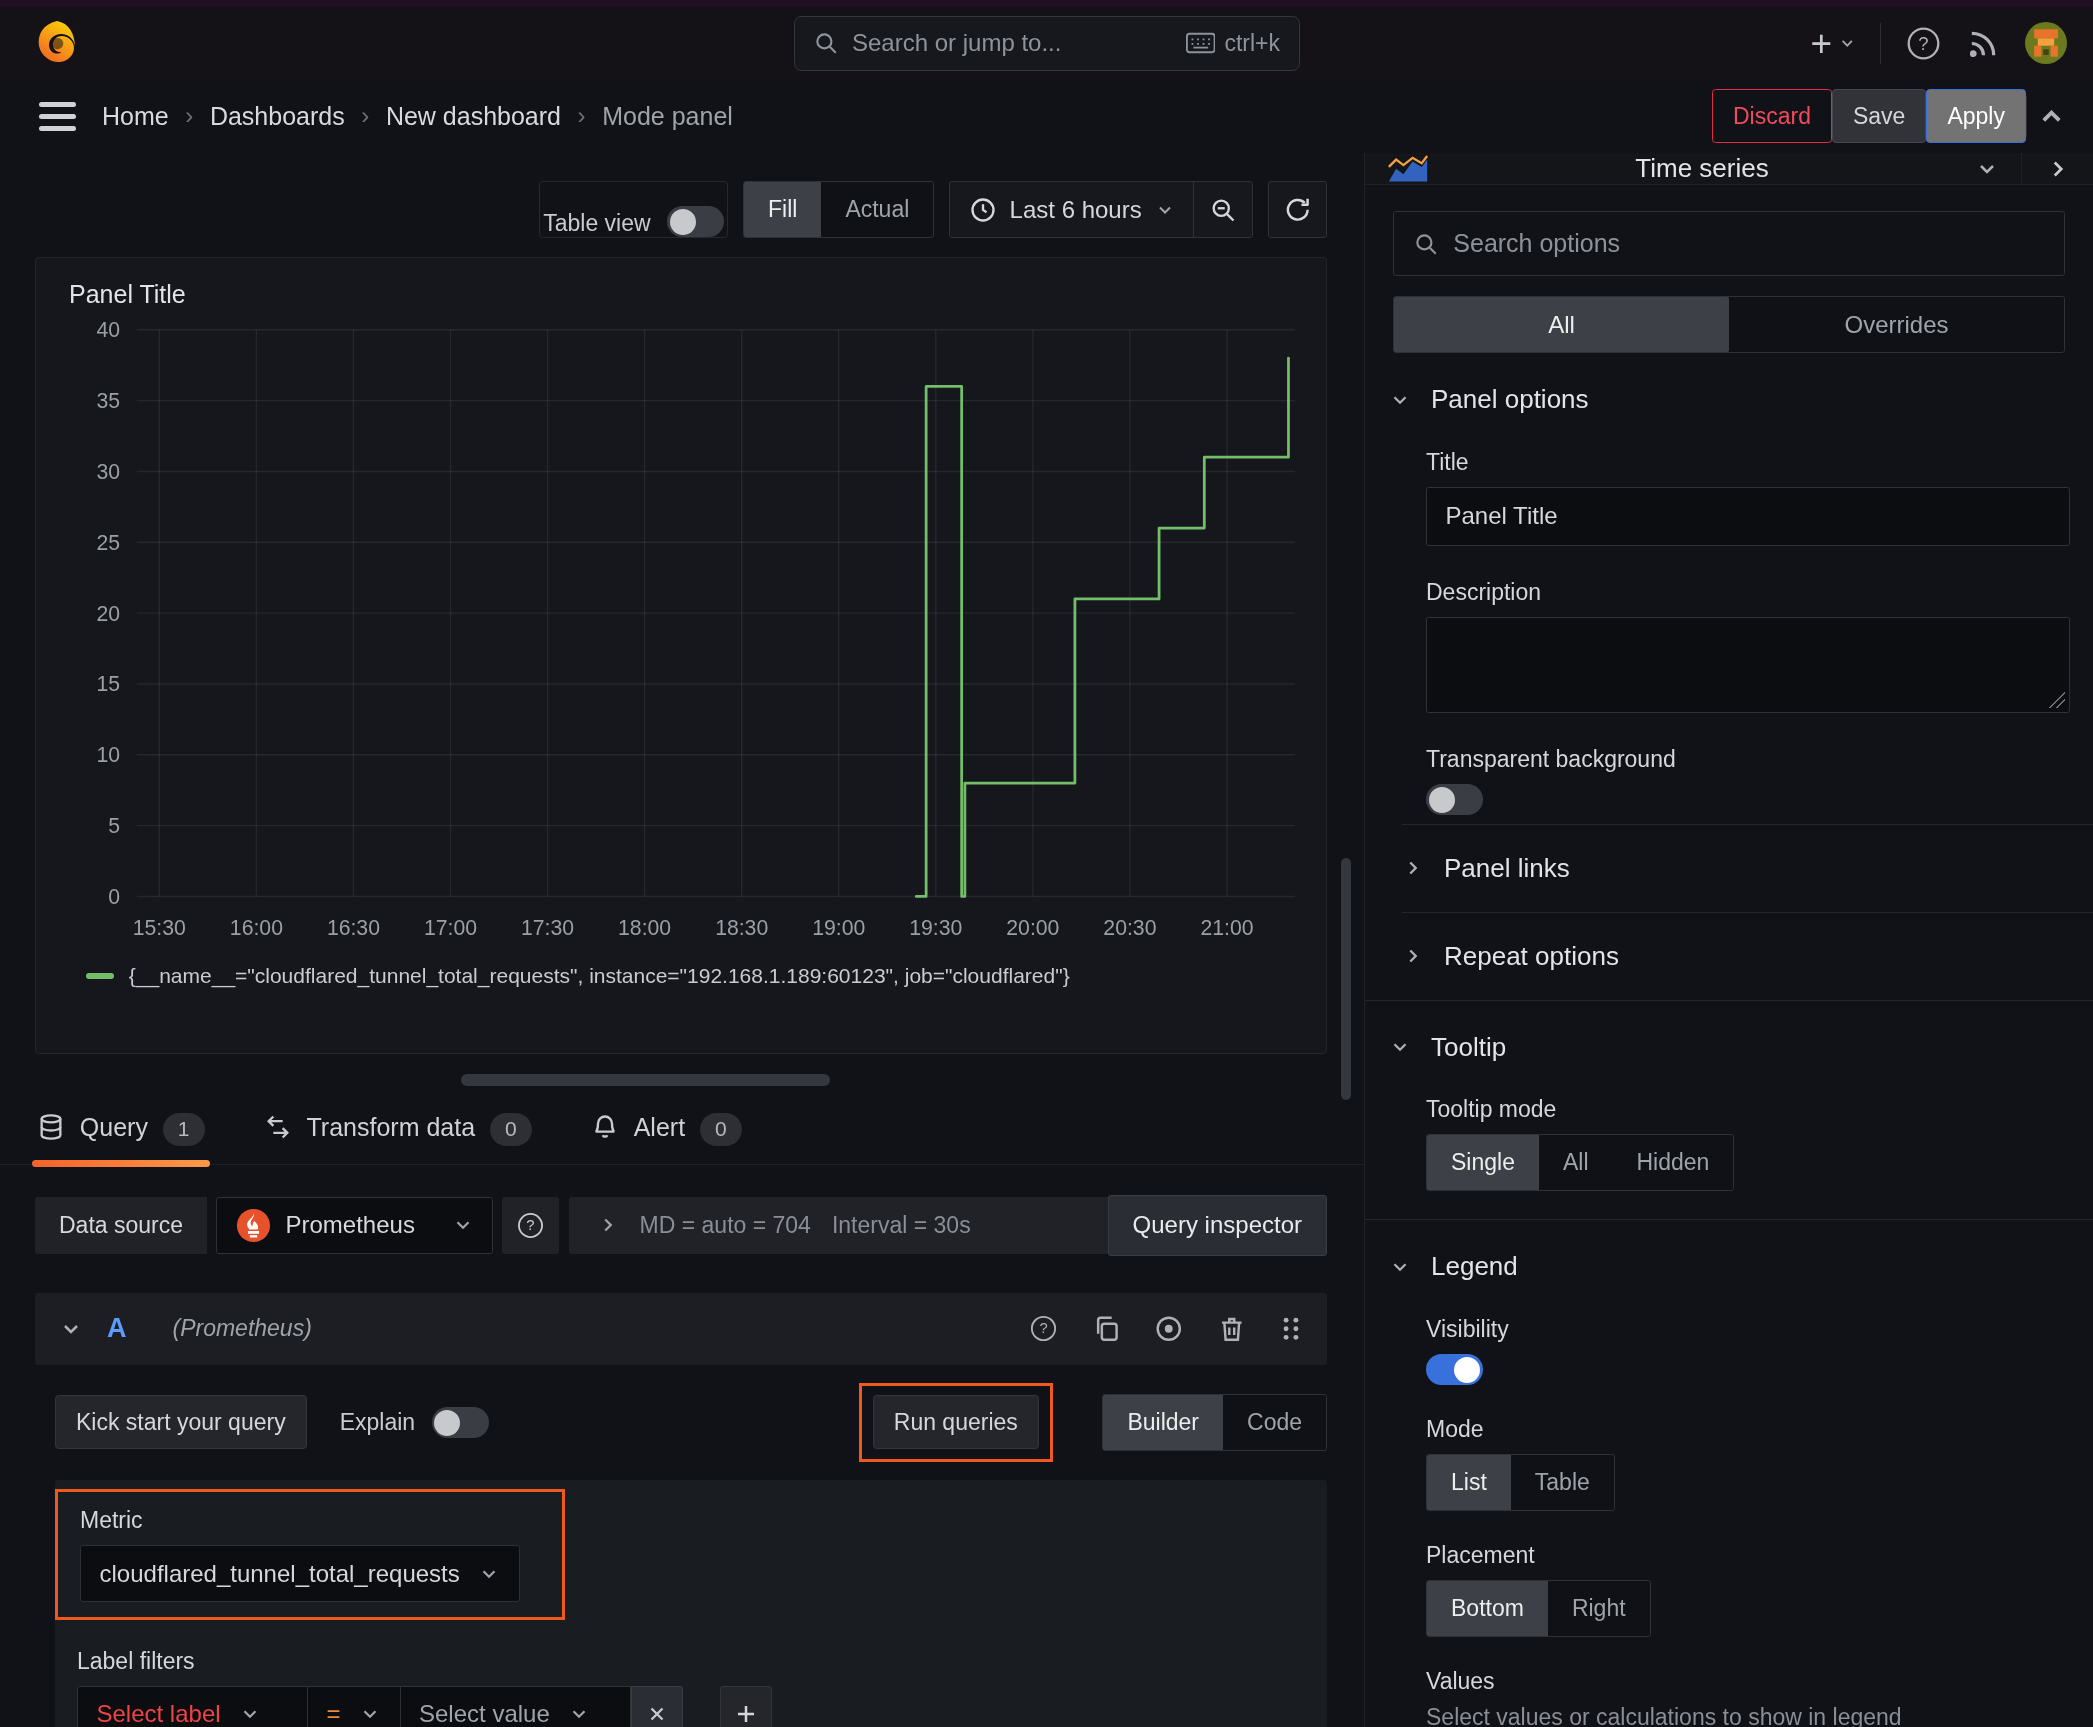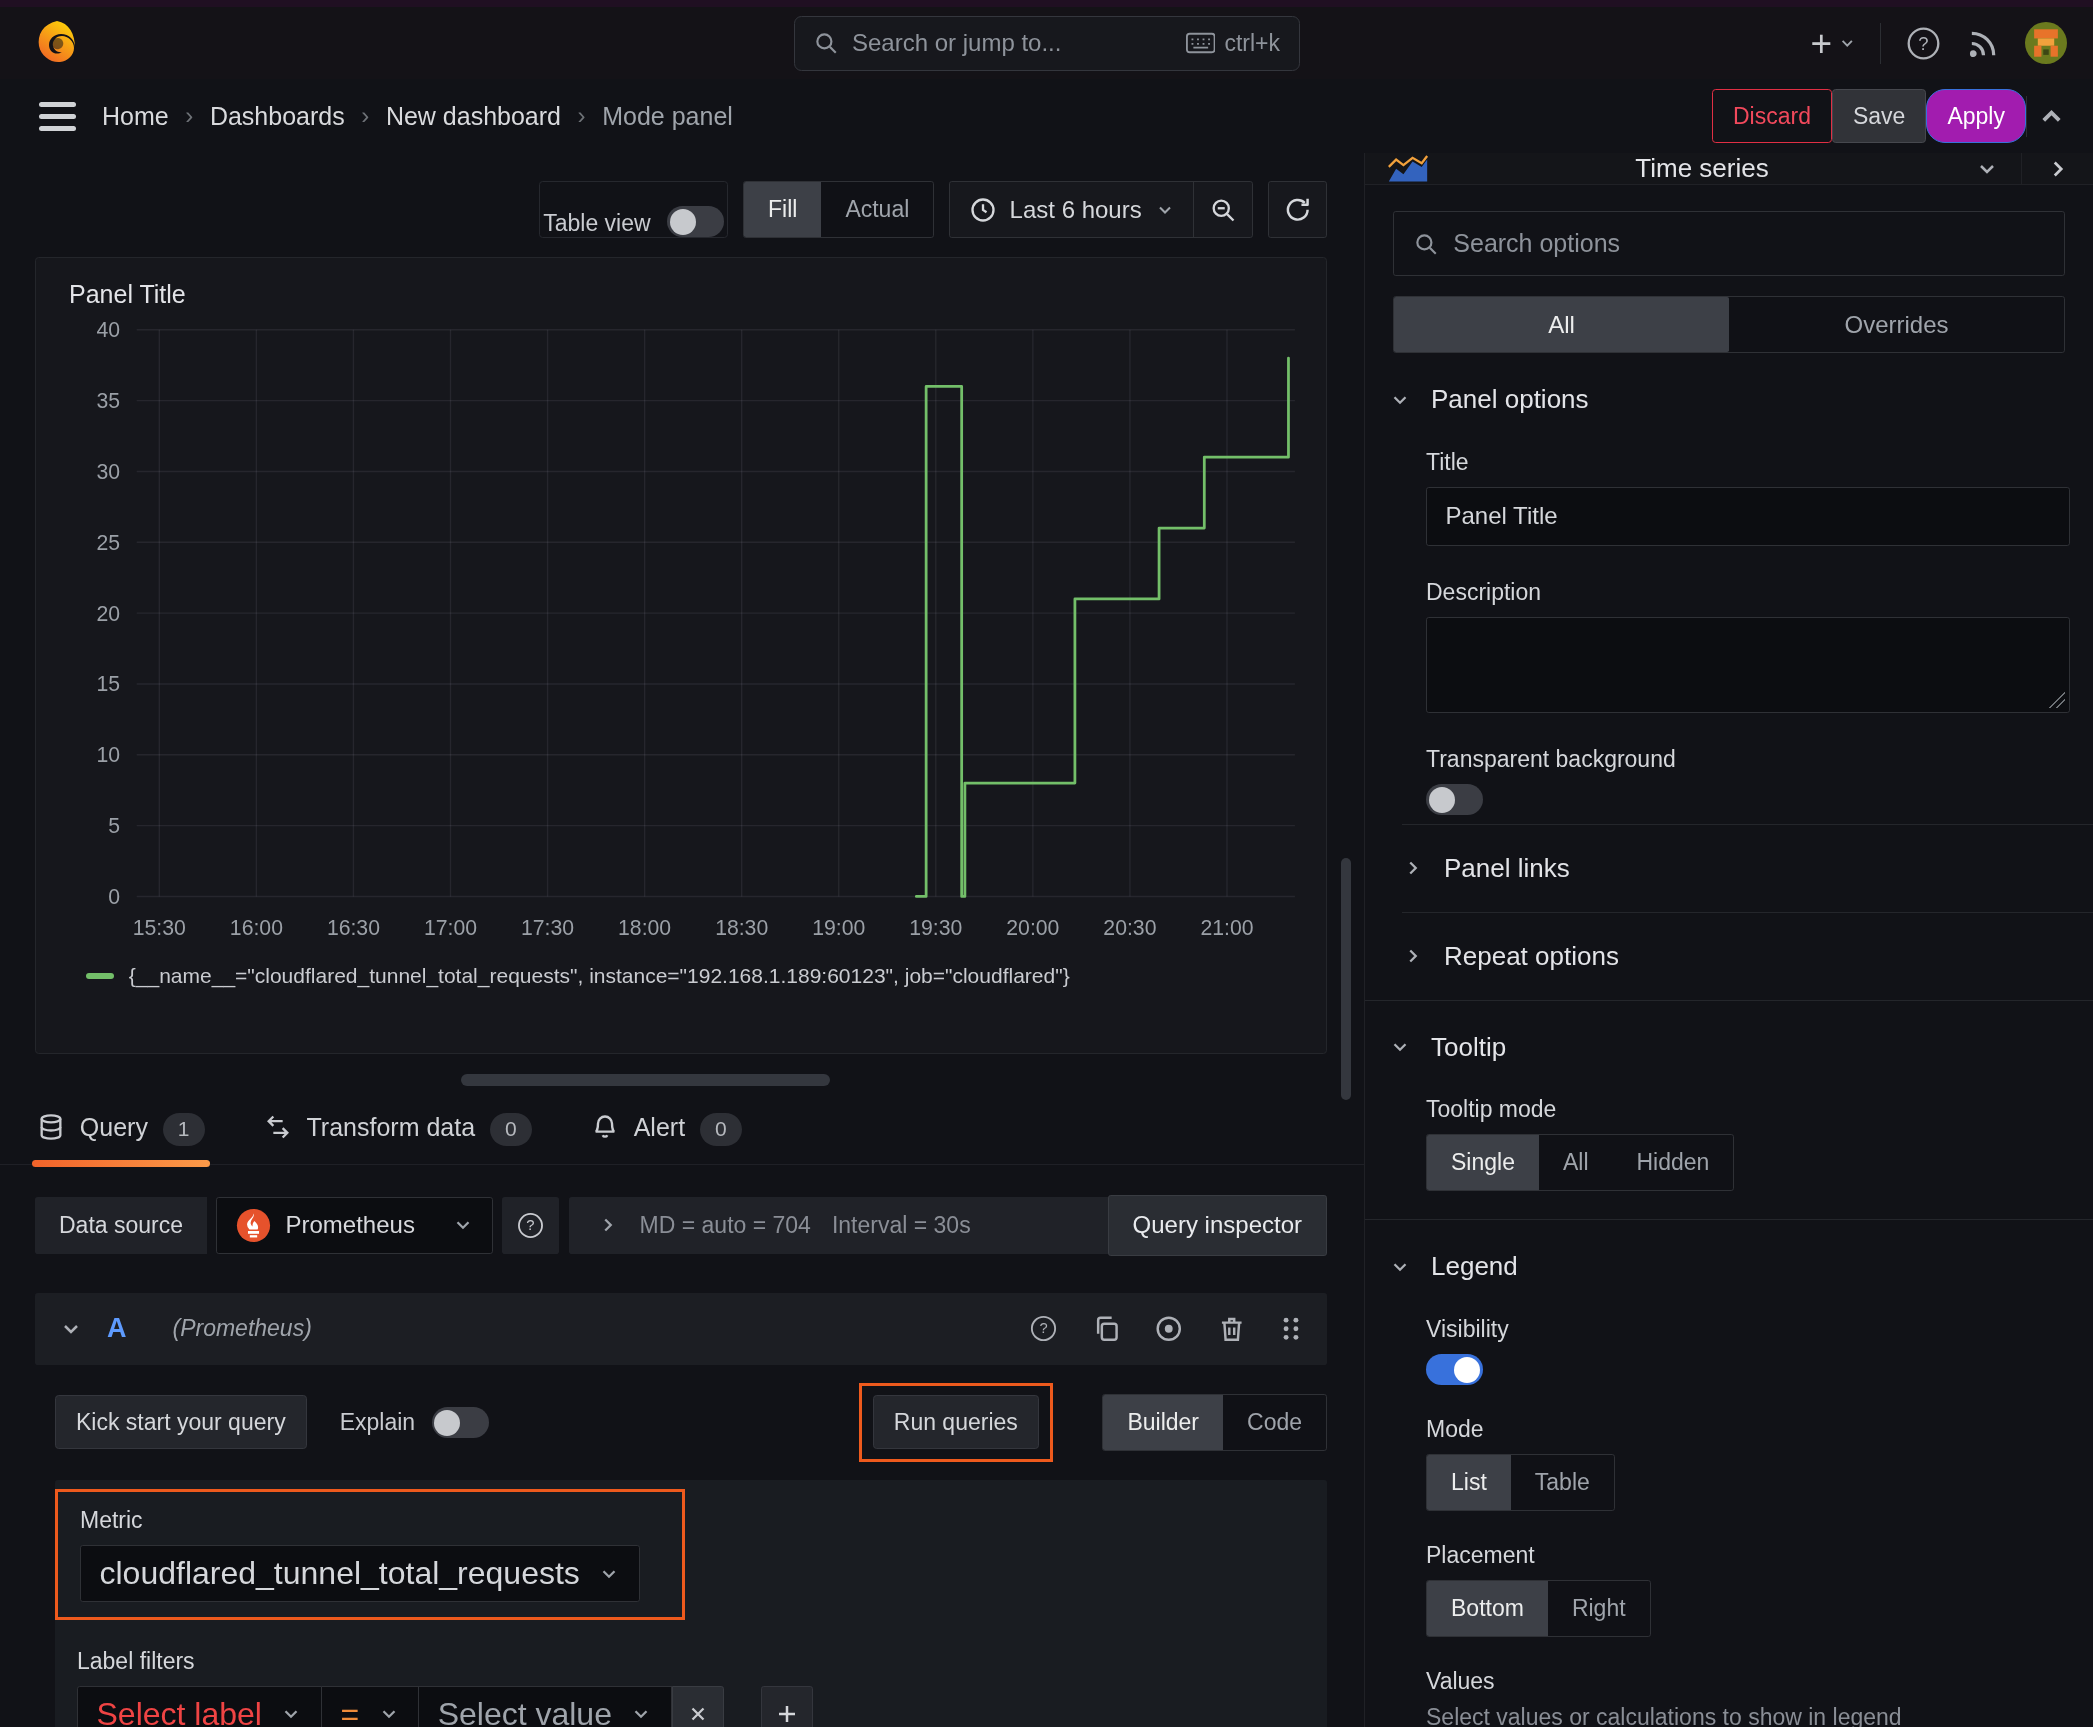--- a/index.html
+++ b/index.html
@@ -28,21 +28,21 @@
   .burger span { height:4.6px; background:#d0d2d6; border-radius:2.8px; }
   .crumbs { display:flex; align-items:center; gap:16.6px; font-size:25px; }
   .crumb { color:#d9dadd; }
   .crumb.last { color:#9fa4ab; }
   .crumb-sep { color:#6e7277; font-size:24px; }
   .crumb-actions { margin-left:auto; display:flex; align-items:center; gap:0; }
   .btn { height:54px; padding:0 20px; border-radius:3.7px; font-size:23px; display:inline-flex;
     align-items:center; justify-content:center; background:#24262c; border:0.9px solid #34363d; color:#d5d7db; cursor:pointer; }
   .btn-discard { background:transparent; border:1.4px solid #e02f44; color:#f2495c; }
   .btn-save { background:#313338; border-color:#46484e; }
-  .btn-apply { background:#a21caf; border-color:#3871dc; color:#fff;border-radius:19px; }
+  .btn-apply { background:#737373; border-color:#3871dc; color:#fff; }
   .chev-up-btn { margin-left:9.2px; color:#aeb1b7; }
 
   
   .workspace { display:flex; height:1575px; }
   .main-col { width:1364px; position:relative; }
   .side-col { width:729px; border-left:0.9px solid #202126; display:flex; flex-direction:column; }
 
   
   .panel-toolbar { display:flex; justify-content:flex-end; align-items:center; gap:14.8px; padding:24px 37px 0 0; height:89px; }
   .tv-wrap { display:flex; align-items:flex-end; gap:16.6px; height:57px; padding:0 3px; border:0.9px solid #26282e; border-radius:3.7px; font-size:23px; color:#c9cbd0; }
@@ -91,21 +91,21 @@
   .qheader .grow { flex:1; }
   .qicons { display:flex; align-items:center; gap:33px; color:#aeb1b7; }
   .qtools { display:flex; align-items:center; padding:18.5px 0 0 20px; gap:33px; }
   .explain-wrap { display:flex; align-items:center; gap:16.6px; font-size:23px; color:#c9cbd0; }
   .qtools .grow { flex:1; }
   .annot { border:3.7px solid #ee5a1d; }
   .annot-run { padding:9.2px 11px; margin-right:16.6px; }
   .qeditor { margin:18.5px 0 0 20px; background:#191c21; border-radius:2.8px; padding:9.2px 22px 28px; min-height:240px; }
   .annot-metric { display:inline-block; padding:1.8px 42px 14.8px 22px; margin-left:-22px; }
   .field-label { font-size:23px; color:#d5d7db; margin:13px 0 11px; }
-  .select-ctl { height:57px; background:#0c0d11; border:0.9px solid #2f3136; border-radius:2.8px; display:inline-flex; align-items:center; gap:18.5px; padding:0 18.5px; font-size:32px; color:#d5d7db; cursor:pointer; }
+  .select-ctl { height:57px; background:#0c0d11; border:0.9px solid #2f3136; border-radius:2.8px; display:inline-flex; align-items:center; gap:18.5px; padding:0 18.5px; font-size:24px; color:#d5d7db; cursor:pointer; }
   .lf-row { display:flex; align-items:center; margin-top:5.5px; }
   .lf-group { display:flex; align-items:stretch; }
   .op-ctl { border-left:none; border-right:none; color:#ef8c3a; min-width:89px; }
   .x-btn { width:52px; background:#2a2d33; border:0.9px solid #393c42; border-radius:0 2.8px 2.8px 0; display:flex; align-items:center; justify-content:center; color:#c9cbd0; font-size:26px; cursor:pointer; }
   .plus-btn { width:52px; height:57px; margin-left:37px; background:#24262c; border:0.9px solid #34363d; border-radius:2.8px; display:flex; align-items:center; justify-content:center; color:#d5d7db; font-size:31px; cursor:pointer; }
 
   .vscroll { position:absolute; right:13px; top:705px; width:10px; height:242px; background:#34373e; border-radius:5.5px; }
 
   
   .viz-row { height:76px; display:flex; align-items:stretch; border-bottom:0.9px solid #202126; background:#141519; }

